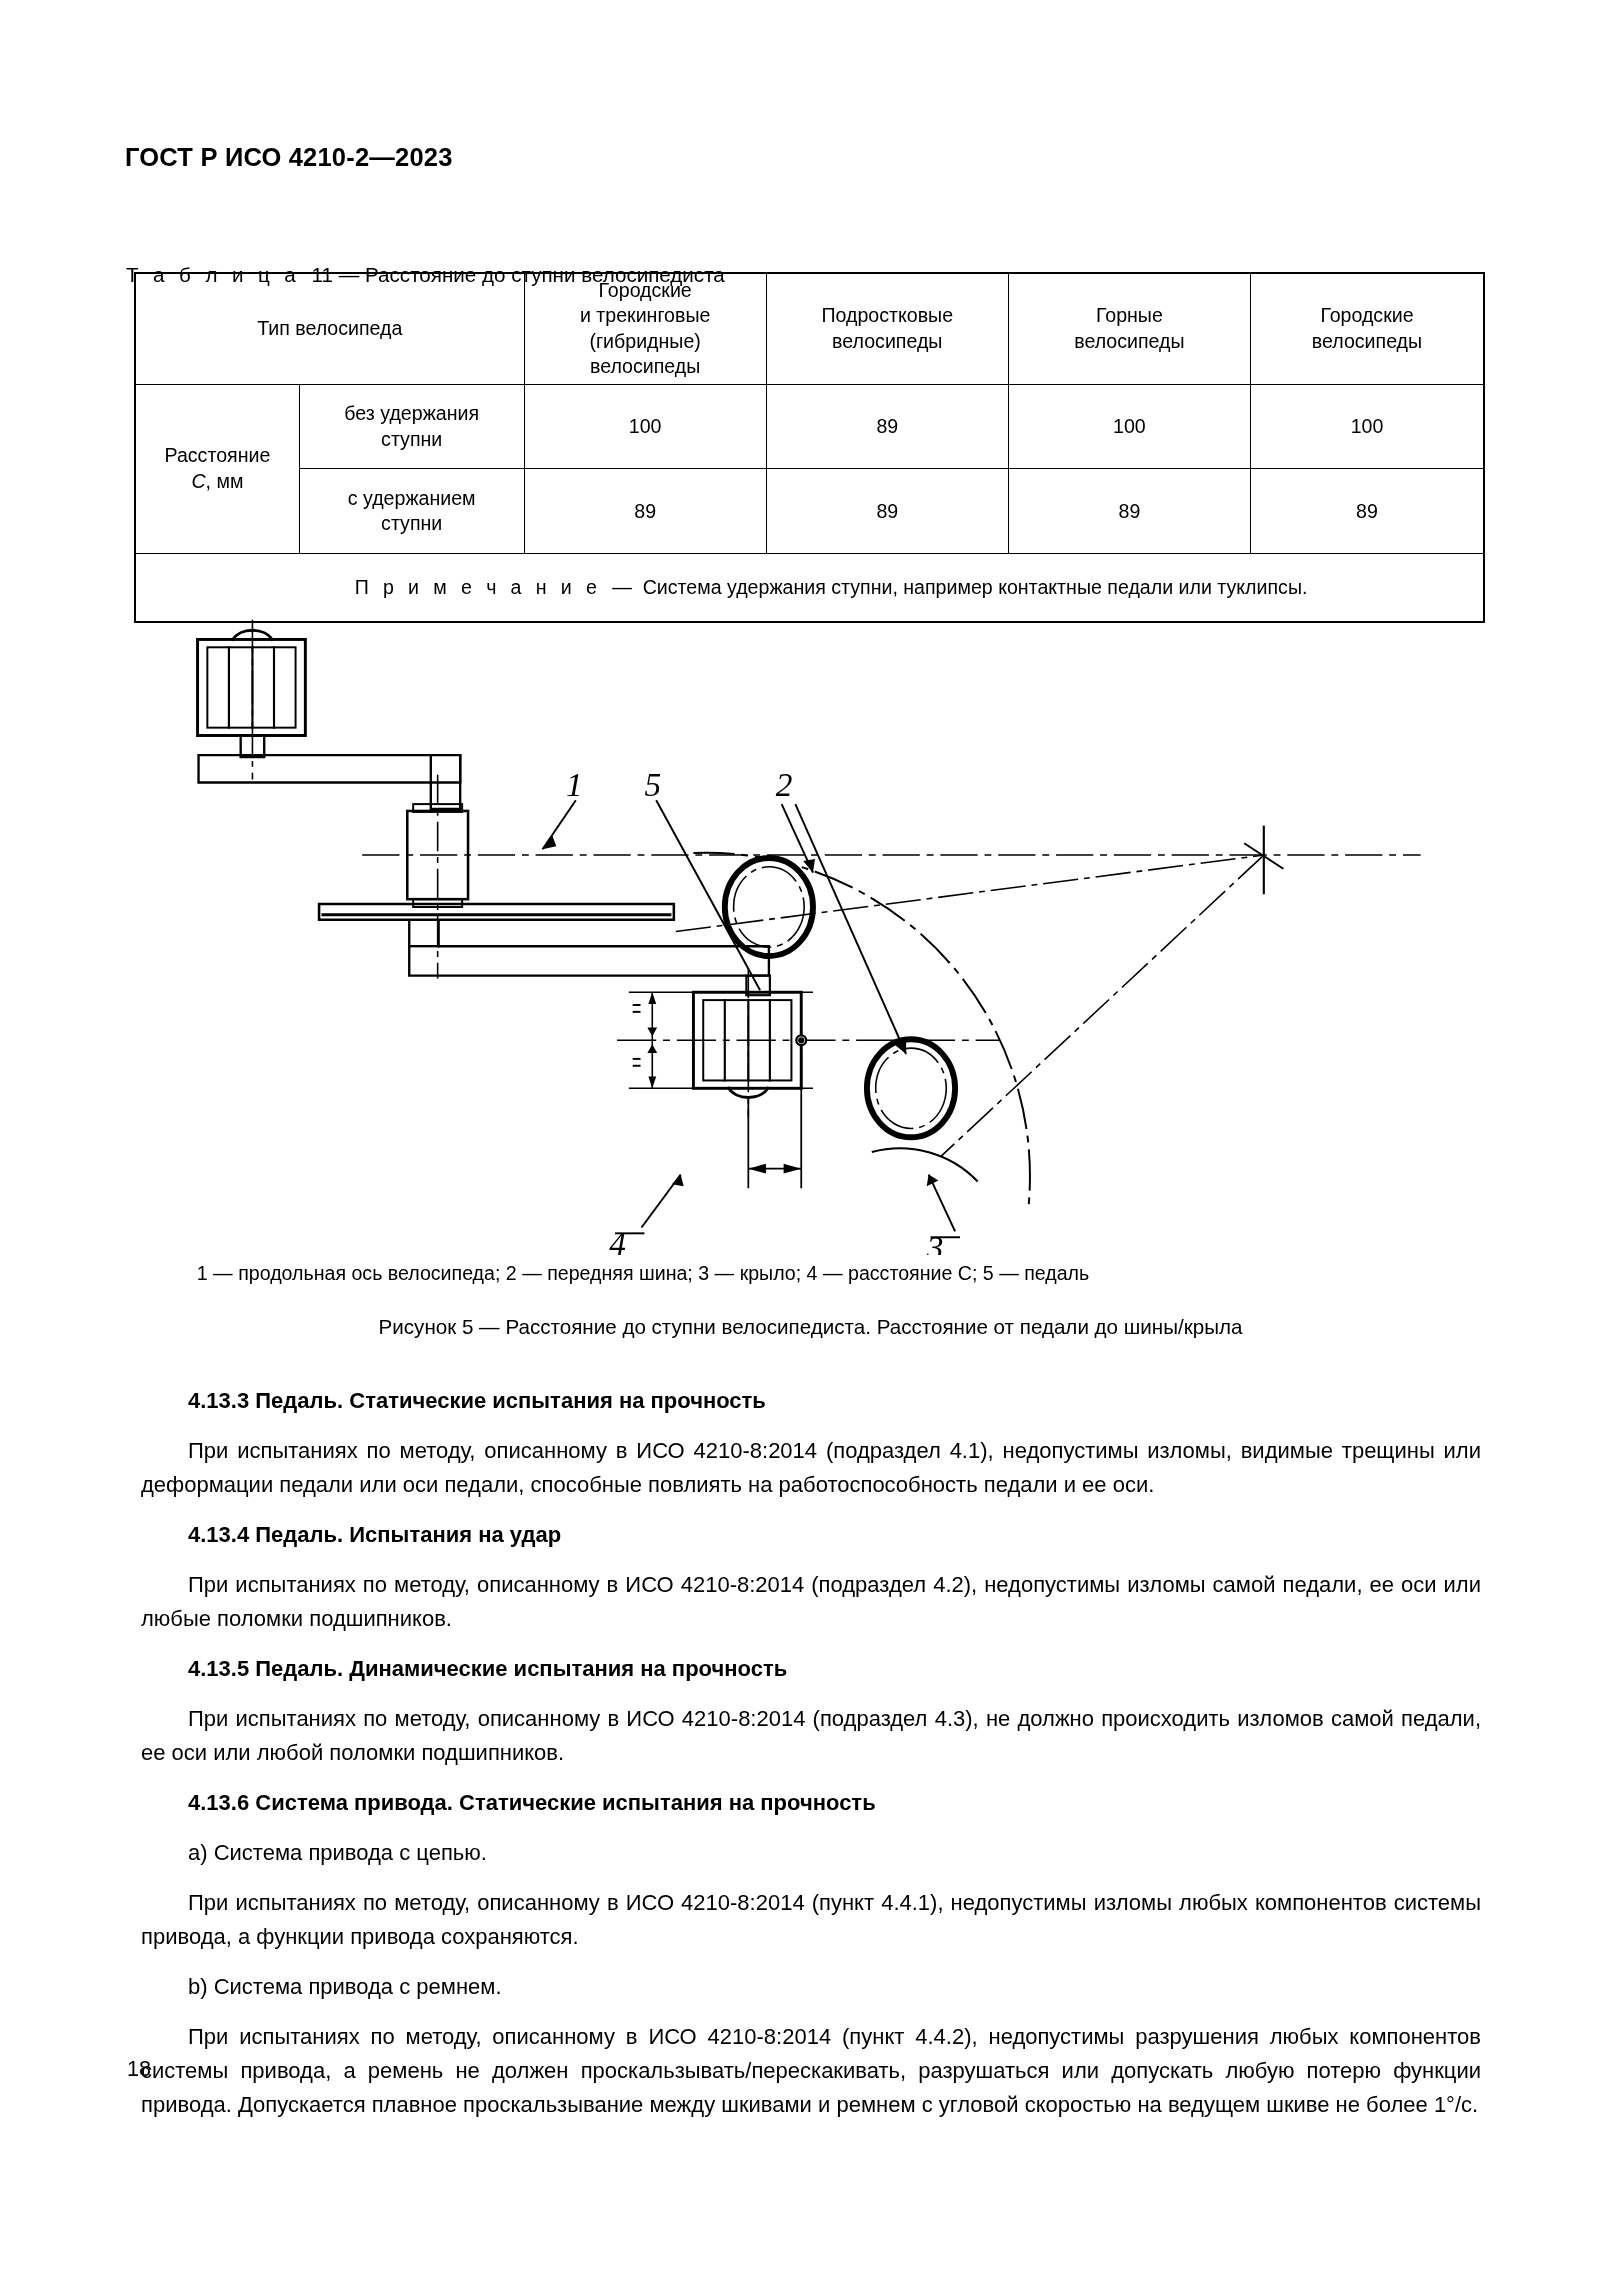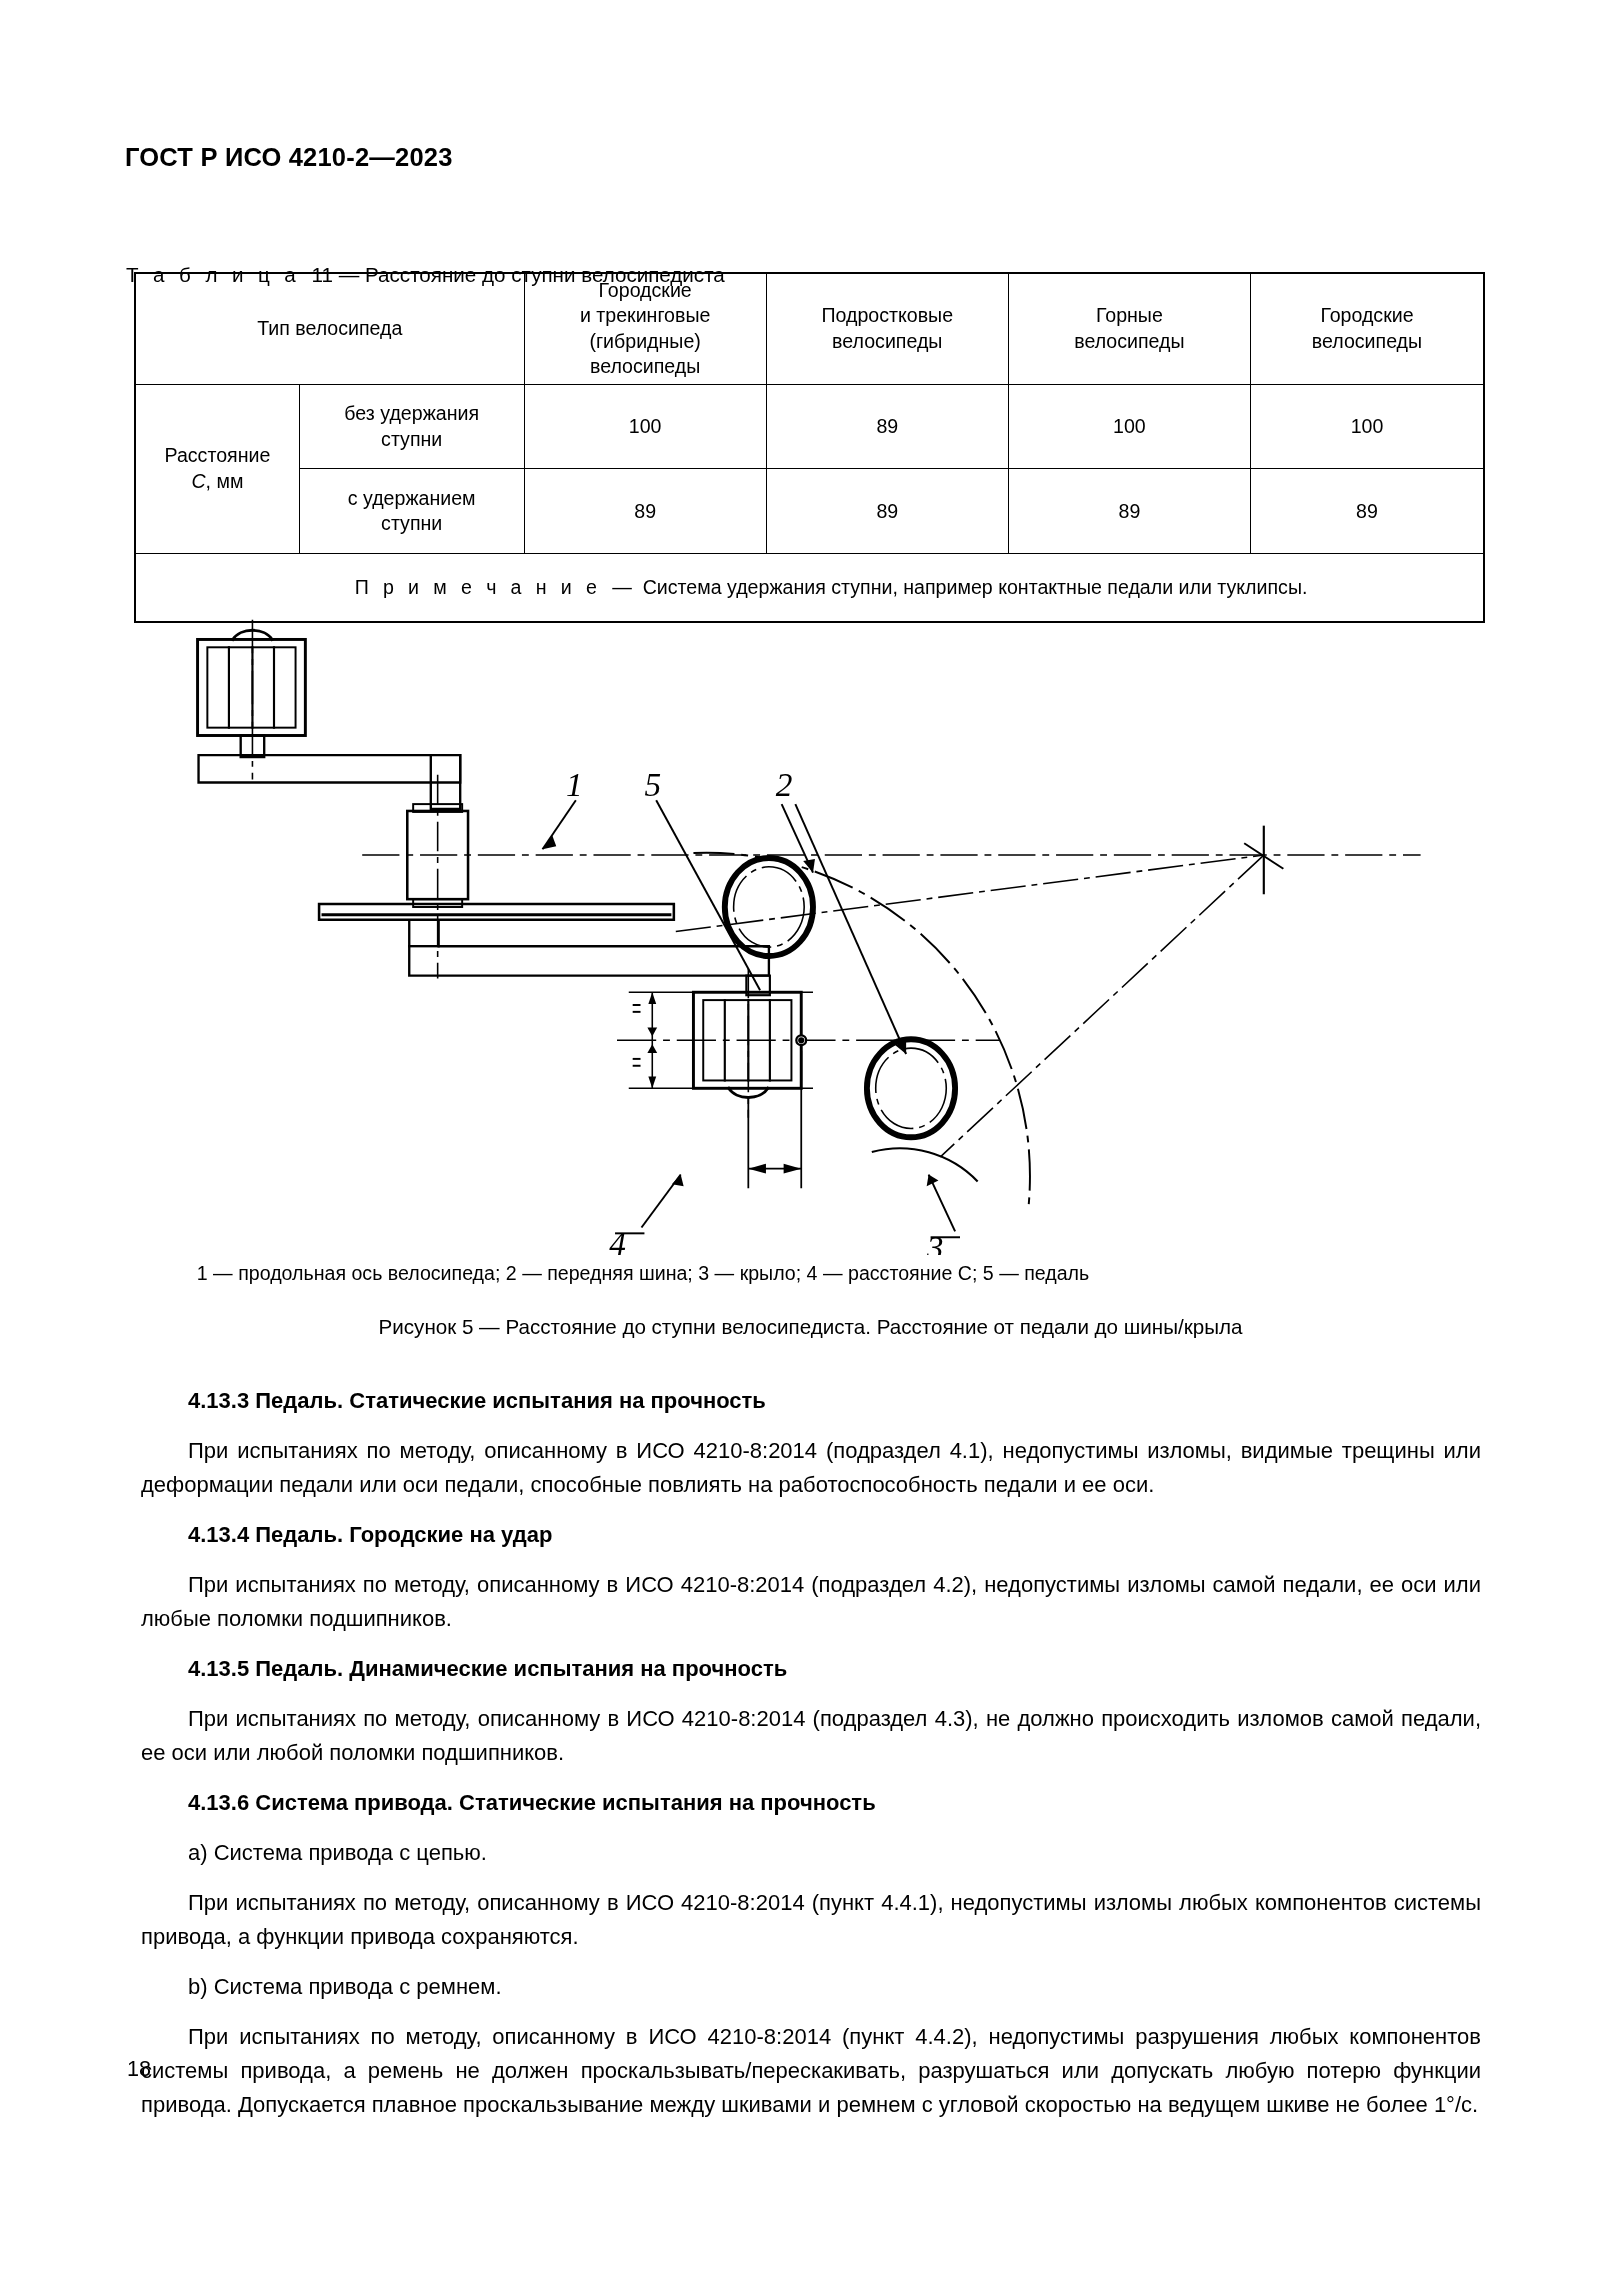--- a/index.html
+++ b/index.html
@@ -379,21 +379,21 @@
     </svg>
   </div>
 
   <div class="legend">1 — продольная ось велосипеда; 2 — передняя шина; 3 — крыло; 4 — расстояние C; 5 — педаль</div>
   <div class="fig-caption">Рисунок 5 — Расстояние до ступни велосипедиста. Расстояние от педали до шины/крыла</div>
 
   <div class="body">
     <p class="h">4.13.3 Педаль. Статические испытания на прочность</p>
     <p class="t">При испытаниях по методу, описанному в ИСО 4210-8:2014 (подраздел 4.1), недопустимы изломы, видимые трещины или деформации педали или оси педали, способные повлиять на работоспособность педали и ее оси.</p>
 
-    <p class="h">4.13.4 Педаль. Городские на удар</p>
+    <p class="h">4.13.4 Педаль. Испытания на удар</p>
     <p class="t">При испытаниях по методу, описанному в ИСО 4210-8:2014 (подраздел 4.2), недопустимы изломы самой педали, ее оси или любые поломки подшипников.</p>
 
     <p class="h">4.13.5 Педаль. Динамические испытания на прочность</p>
     <p class="t">При испытаниях по методу, описанному в ИСО 4210-8:2014 (подраздел 4.3), не должно происходить изломов самой педали, ее оси или любой поломки подшипников.</p>
 
     <p class="h">4.13.6 Система привода. Статические испытания на прочность</p>
     <p class="t last">a) Система привода с цепью.</p>
     <p class="t">При испытаниях по методу, описанному в ИСО 4210-8:2014 (пункт 4.4.1), недопустимы изломы любых компонентов системы привода, а функции привода сохраняются.</p>
     <p class="t last">b) Система привода с ремнем.</p>
     <p class="t">При испытаниях по методу, описанному в ИСО 4210-8:2014 (пункт 4.4.2), недопустимы разрушения любых компонентов системы привода, а ремень не должен проскальзывать/перескакивать, разрушаться или допускать любую потерю функции привода. Допускается плавное проскальзывание между шкивами и ремнем с угловой скоростью на ведущем шкиве не более 1°/с.</p>

